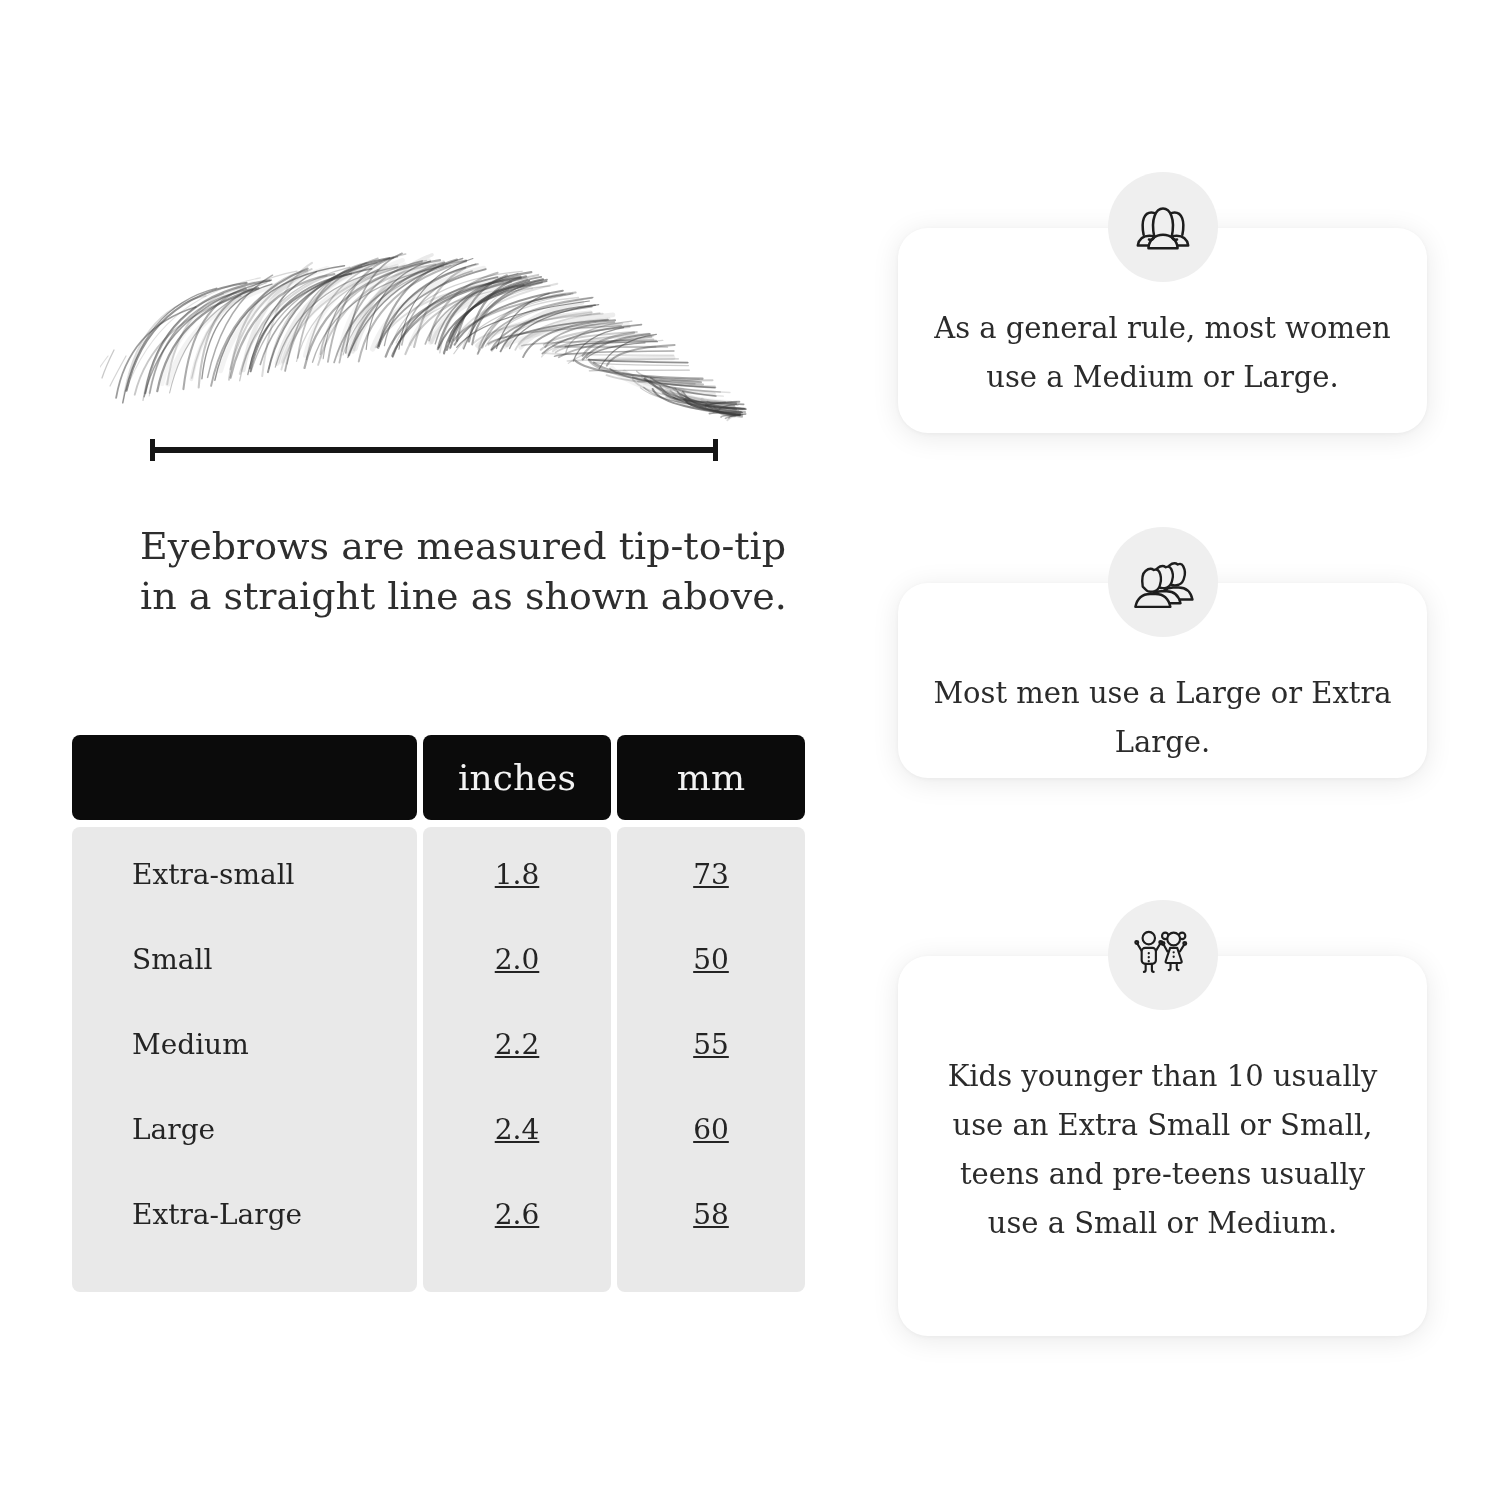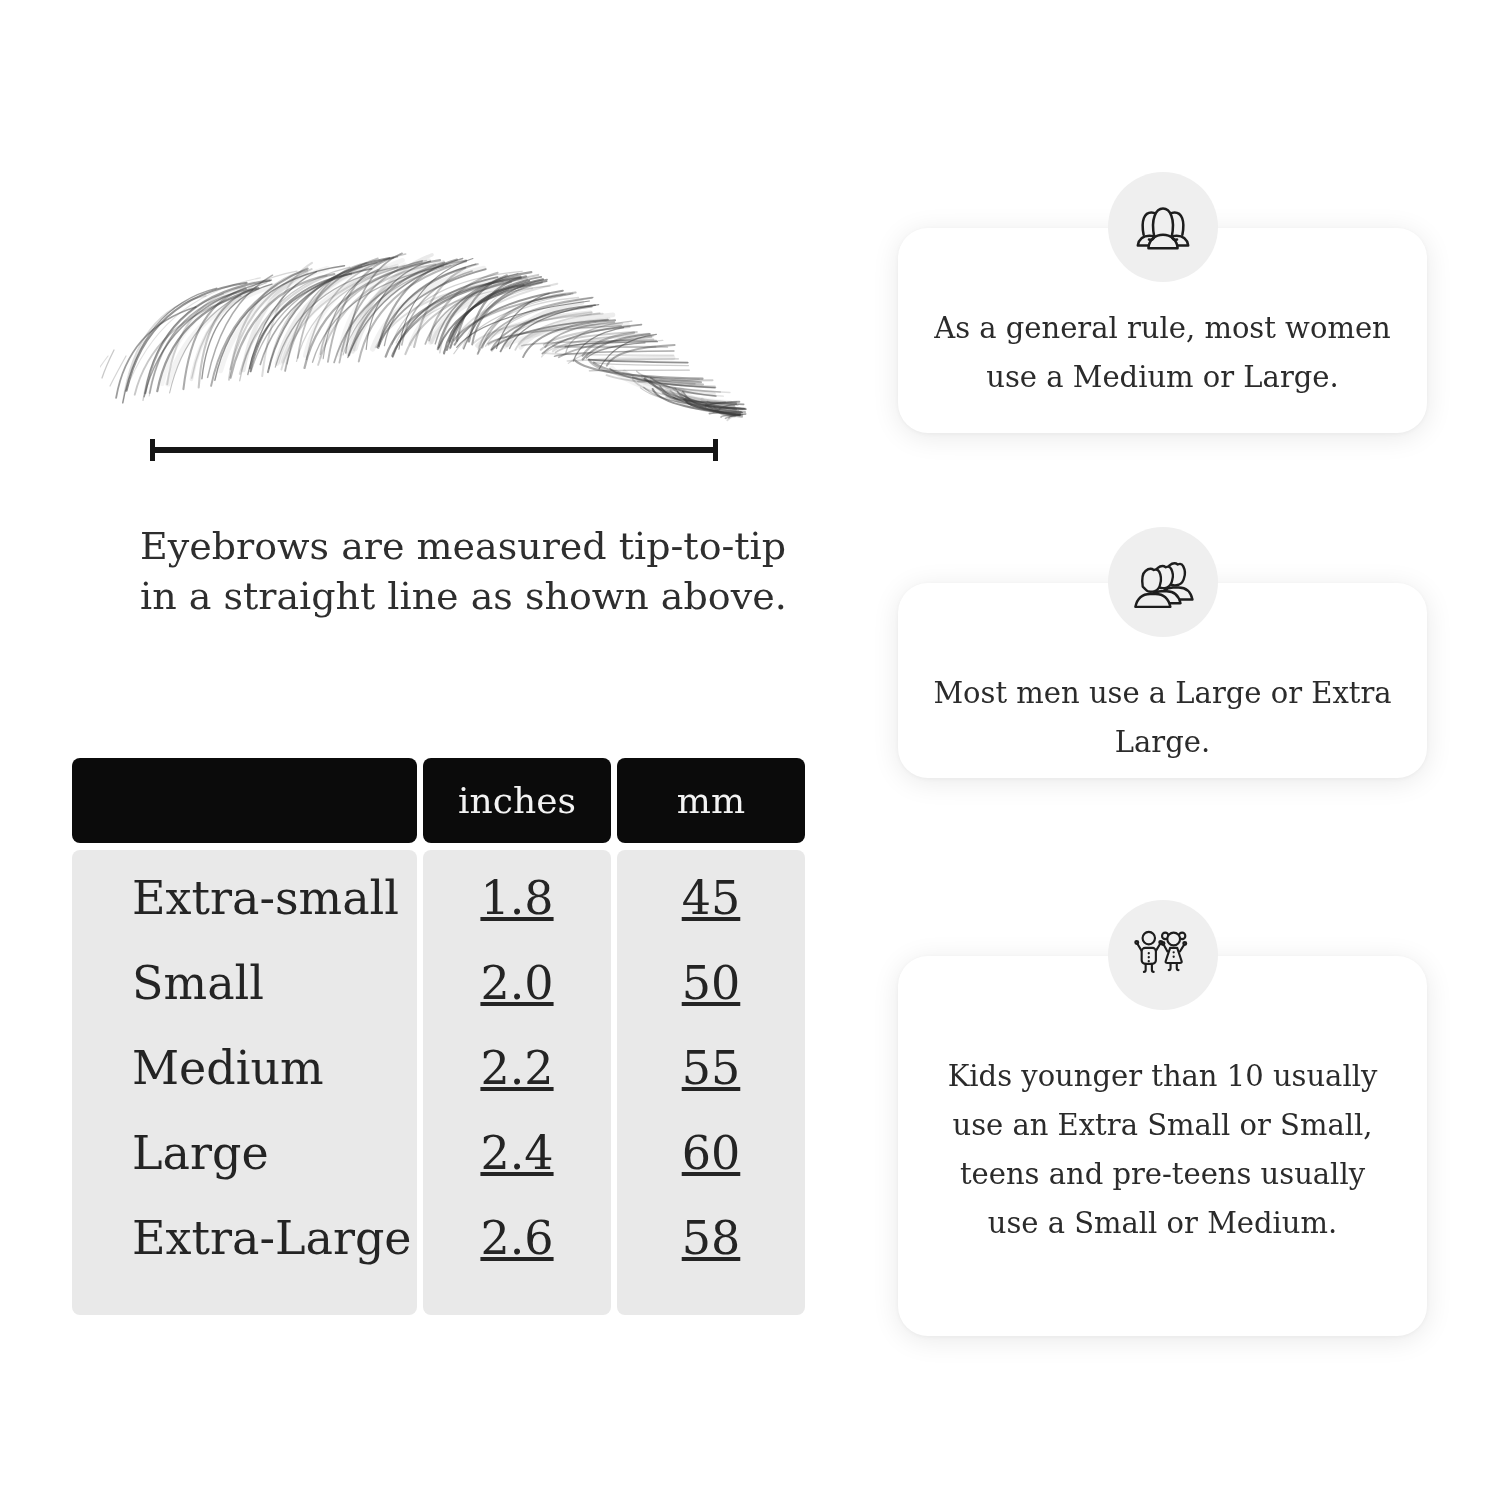--- a/index.html
+++ b/index.html
@@ -11,29 +11,29 @@
   #eyebrow-svg{position:absolute;left:100px;top:228px;width:660px;height:215px;}
   
   .mline{position:absolute;left:150px;top:447px;width:568px;height:6px;background:#151515;}
   .mline .tick{position:absolute;top:-8px;width:5px;height:22px;background:#151515;}
   .mline .tick.left{left:0;}
   .mline .tick.right{right:0;}
   
   .caption{position:absolute;left:140px;top:521px;font-size:38px;line-height:50px;color:#2e2e2e;white-space:nowrap;}
   
   .size-table{
-    position:absolute;left:72px;top:758px;
+    position:absolute;left:72px;top:735px;
     display:grid;grid-template-columns:345px 188px 188px;column-gap:6px;row-gap:7px;
   }
   .th{
     height:85px;background:#0b0b0b;border-radius:8px;color:#f3f3f3;
     display:flex;align-items:center;justify-content:center;font-size:36px;
   }
   .tcol{background:#e9e9e9;border-radius:8px;padding:5px 0 35px 0;}
-  .cell{height:85px;display:flex;align-items:center;font-size:46px;color:#242424;}
+  .cell{height:85px;display:flex;align-items:center;font-size:28px;color:#242424;}
   .col-sizes .cell{padding-left:60px;}
   .col-inches .cell,.col-mm .cell{justify-content:center;text-decoration:underline;}
   
   .card{
     position:absolute;left:898px;width:529px;background:#ffffff;border-radius:30px;
     box-shadow:0 4px 28px rgba(0,0,0,0.09),0 1px 4px rgba(0,0,0,0.04);
   }
   #card-women{top:228px;height:205px;}
   #card-men{top:583px;height:195px;}
   #card-kids{top:956px;height:380px;}
@@ -297,21 +297,21 @@
       <div class="cell">Extra-Large</div>
     </div>
     <div class="tcol col-inches">
       <div class="cell">1.8</div>
       <div class="cell">2.0</div>
       <div class="cell">2.2</div>
       <div class="cell">2.4</div>
       <div class="cell">2.6</div>
     </div>
     <div class="tcol col-mm">
-      <div class="cell">45</div>
+      <div class="cell">73</div>
       <div class="cell">50</div>
       <div class="cell">55</div>
       <div class="cell">60</div>
       <div class="cell">58</div>
     </div>
   </div>
 
   <div class="card" id="card-women">
     <div class="icon-circle">
       <svg class="icon-svg" width="66" height="62" viewBox="0 0 68 64" stroke="#1d1d1d" stroke-width="2.6" stroke-linecap="round" stroke-linejoin="round">

